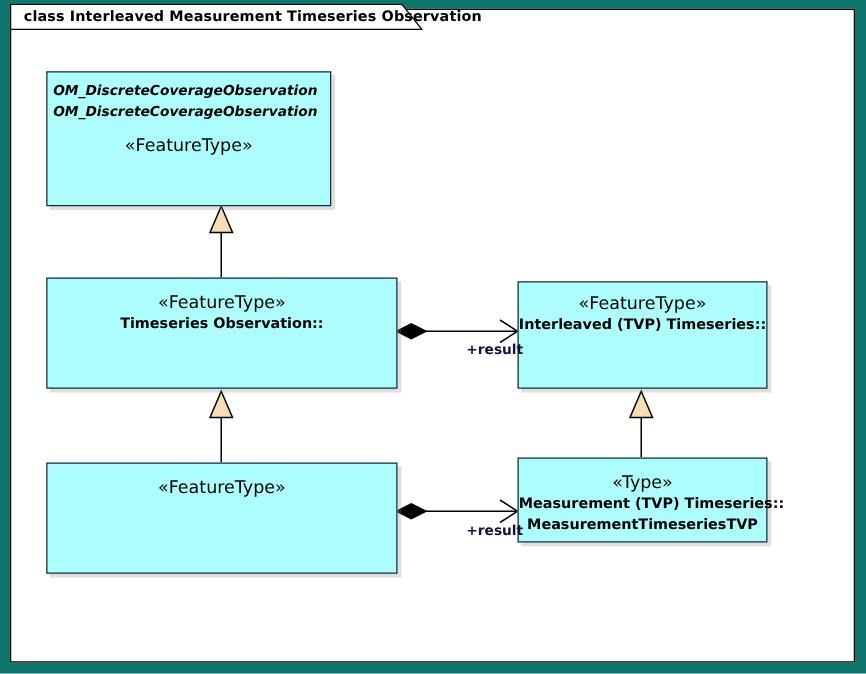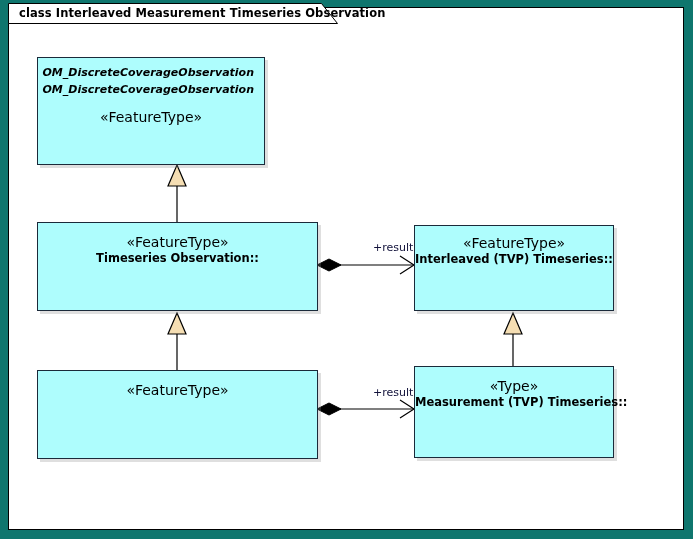--- a/index.html
+++ b/index.html
@@ -103,24 +103,25 @@
     font-weight: bold;
     color: #000000;
     line-height: 17px;
     white-space: nowrap;
   }
 
   .link-label {
     position: absolute;
     font-size: 11px;
     color: #11113a;
-    font-weight: normal;
+    font-weight: bold;
     white-space: nowrap;
     z-index: 4;
     background: transparent;
+    margin-top: 32px;
   }
 </style>
 </head>
 <body>
 
 <div id="canvas">
 
   <div id="frame"></div>
 
   <div id="title-tab">
@@ -183,23 +184,24 @@
       <div class="cname">Interleaved (TVP) Timeseries::</div>
     </div>
   </div>
 
   <div class="uml-box" style="left:37px; top:370px; width:281px; height:89px;">
     <div class="uml-inner" style="top:11px;">
       <div class="stereo">«FeatureType»</div>
     </div>
   </div>
 
-  <div class="uml-box" style="left:414px; top:366px; width:200px; height:92px;">
+  <div class="uml-box" style="left:414px; top:366px; width:200px; height:68px;">
     <div class="uml-inner" style="top:11px;">
       <div class="stereo">«Type»</div>
       <div class="cname">Measurement (TVP) Timeseries::</div>
+      <div class="cname">MeasurementTimeseriesTVP</div>
     </div>
   </div>
 
   <div class="link-label" style="left:373px; top:241px;">+result</div>
   <div class="link-label" style="left:373px; top:386px;">+result</div>
 
 </div>
 
 </body></html>

